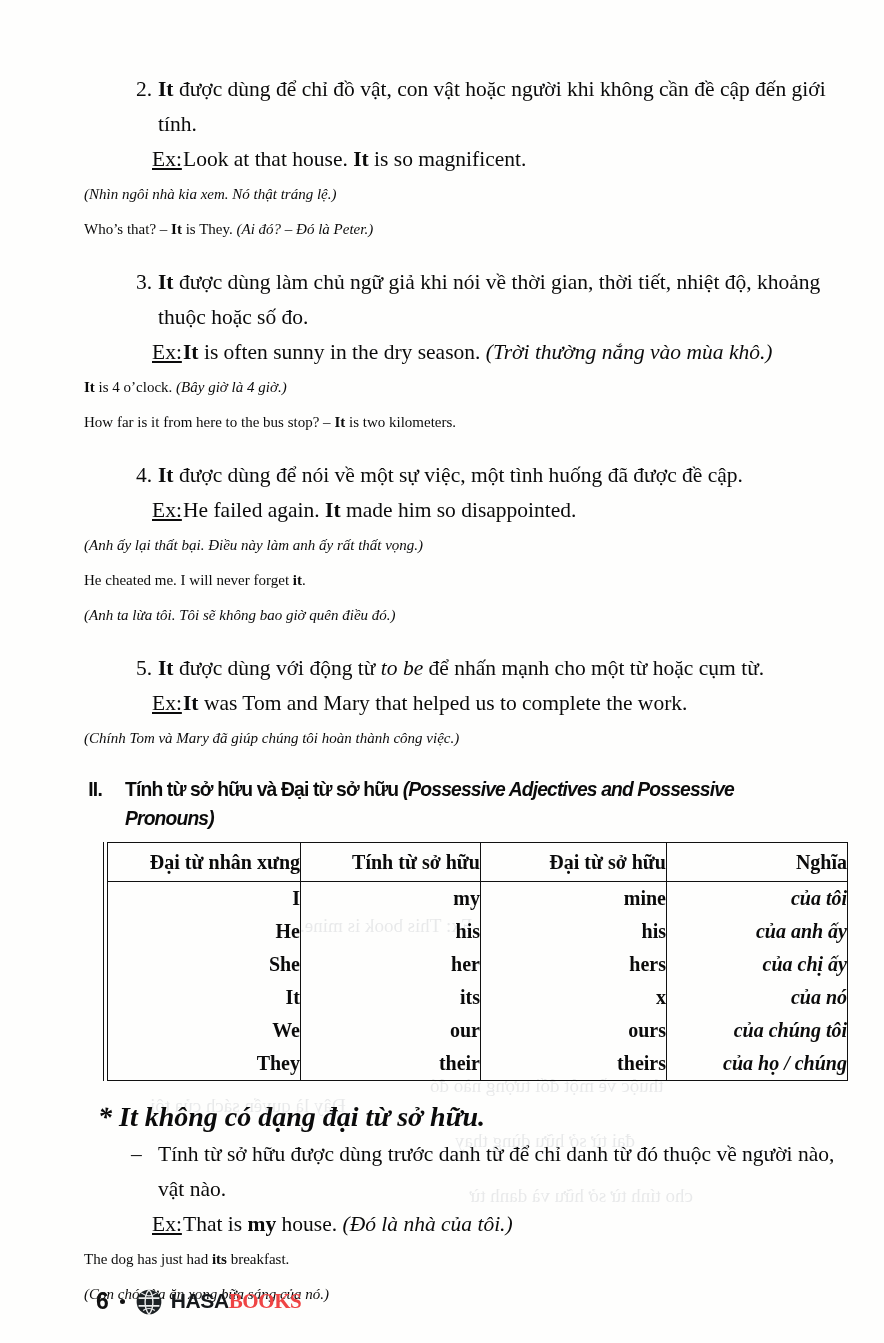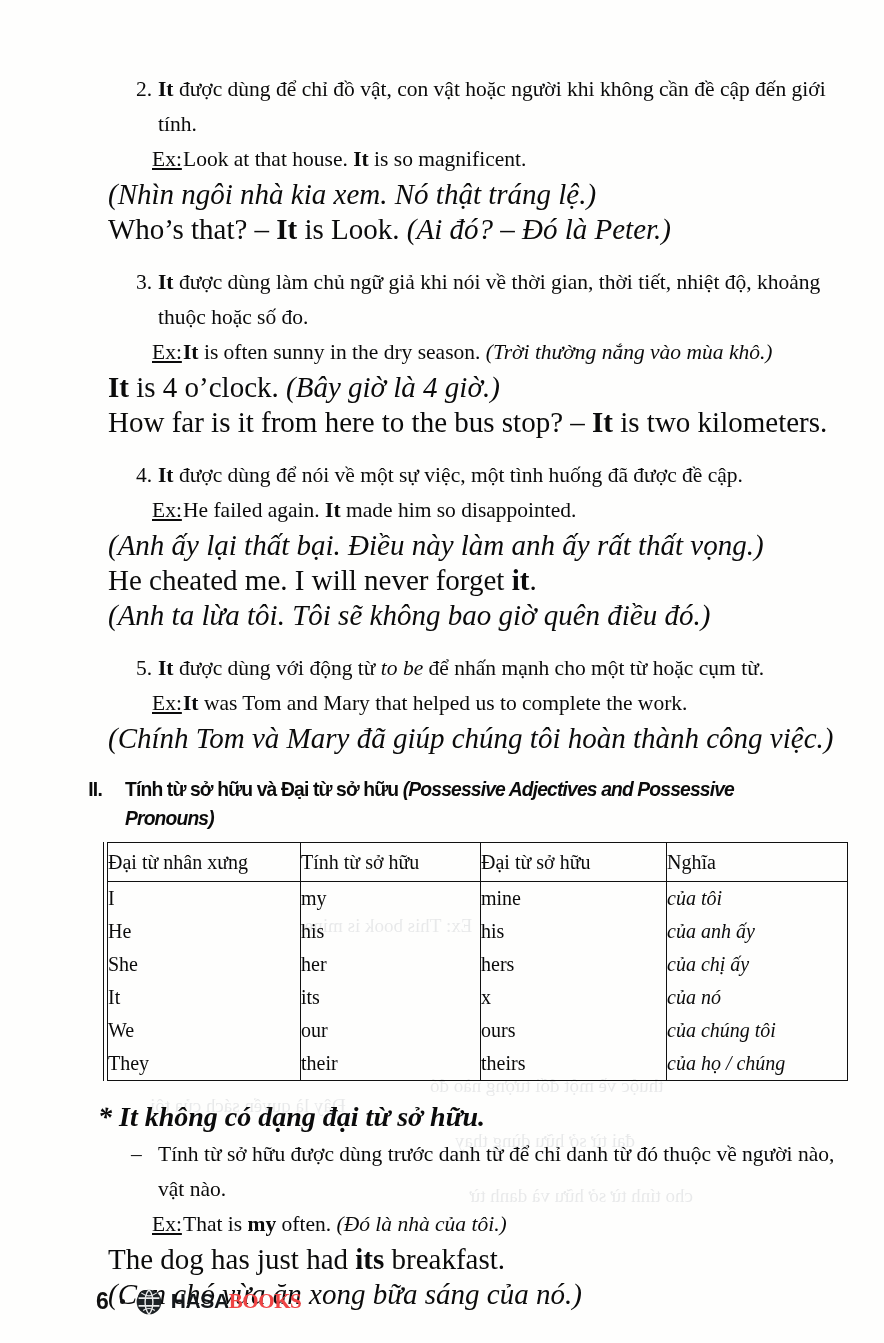--- a/index.html
+++ b/index.html
@@ -61,22 +61,22 @@
     line-height: 35px;
   }
   .ex .exlabel {
     position: absolute;
     left: 152px;
     top: 0;
     text-decoration: underline;
     text-underline-offset: 2px;
   }
   .exline {
-    padding-left: 108px;
-    font-size: 29px;
+    padding-left: 84px;
+    font-size: 15px;
     line-height: 35px;
   }
 
   b, .b { font-weight: bold; }
   i, .i { font-style: italic; }
 
   
   .section-head {
     position: relative;
     margin-top: 18px;
@@ -105,23 +105,23 @@
     width: 740px;
   }
   table.pp {
     border-collapse: collapse;
     width: 740px;
     table-layout: fixed;
     font-size: 20px;
   }
   table.pp th, table.pp td {
     border: 1.6px solid #111;
-    text-align: left;
+    text-align: right;
     padding: 0;
-    font-weight: normal;
+    font-weight: bold;
   }
   table.pp th {
     height: 38px;
     font-size: 20px;
     border-bottom-width: 1.6px;
   }
   table.pp td {
     height: 33px;
     border-top: none;
     border-bottom: none;
@@ -215,21 +215,21 @@
 
     <div class="item">
       <span class="num">2.</span>
       <span class="body"><b>It</b><span> được dùng để chỉ đồ vật, con vật hoặc người khi không cần đề cập đến giới tính.</span></span>
     </div>
     <div class="ex">
       <span class="exlabel">Ex:</span>
       <span><span>Look at that house. </span><b>It</b><span> is so magnificent.</span></span>
     </div>
     <div class="exline"><i>(Nhìn ngôi nhà kia xem. Nó thật tráng lệ.)</i></div>
-    <div class="exline"><span>Who’s that? – </span><b>It</b><span> is Look. </span><i>(Ai đó? – Đó là Peter.)</i></div>
+    <div class="exline"><span>Who’s that? – </span><b>It</b><span> is They. </span><i>(Ai đó? – Đó là Peter.)</i></div>
 
     <div class="item" style="margin-top:18px;">
       <span class="num">3.</span>
       <span class="body"><b>It</b><span> được dùng làm chủ ngữ giả khi nói về thời gian, thời tiết, nhiệt độ, khoảng thuộc hoặc số đo.</span></span>
     </div>
     <div class="ex">
       <span class="exlabel">Ex:</span>
       <span><b>It</b><span> is often sunny in the dry season. </span><i>(Trời thường nắng vào mùa khô.)</i></span>
     </div>
     <div class="exline"><b>It</b><span> is 4 o’clock. </span><i>(Bây giờ là 4 giờ.)</i></div>
@@ -321,21 +321,21 @@
     </div>
 
     <div class="note">* It không có dạng đại từ sở hữu.</div>
 
     <div class="dash-item">
       <span class="dash">–</span>
       <span>Tính từ sở hữu được dùng trước danh từ để chỉ danh từ đó thuộc về người nào, vật nào.</span>
     </div>
     <div class="ex">
       <span class="exlabel">Ex:</span>
-      <span><span>That is </span><b>my</b><span> often. </span><i>(Đó là nhà của tôi.)</i></span>
+      <span><span>That is </span><b>my</b><span> house. </span><i>(Đó là nhà của tôi.)</i></span>
     </div>
     <div class="exline"><span>The dog has just had </span><b>its</b><span> breakfast.</span></div>
     <div class="exline"><i>(Con chó vừa ăn xong bữa sáng của nó.)</i></div>
 
   </div>
 
   <div class="footer">
     <span class="pageno">6</span>
     <span class="dot"></span>
     <span class="logo-mark">

